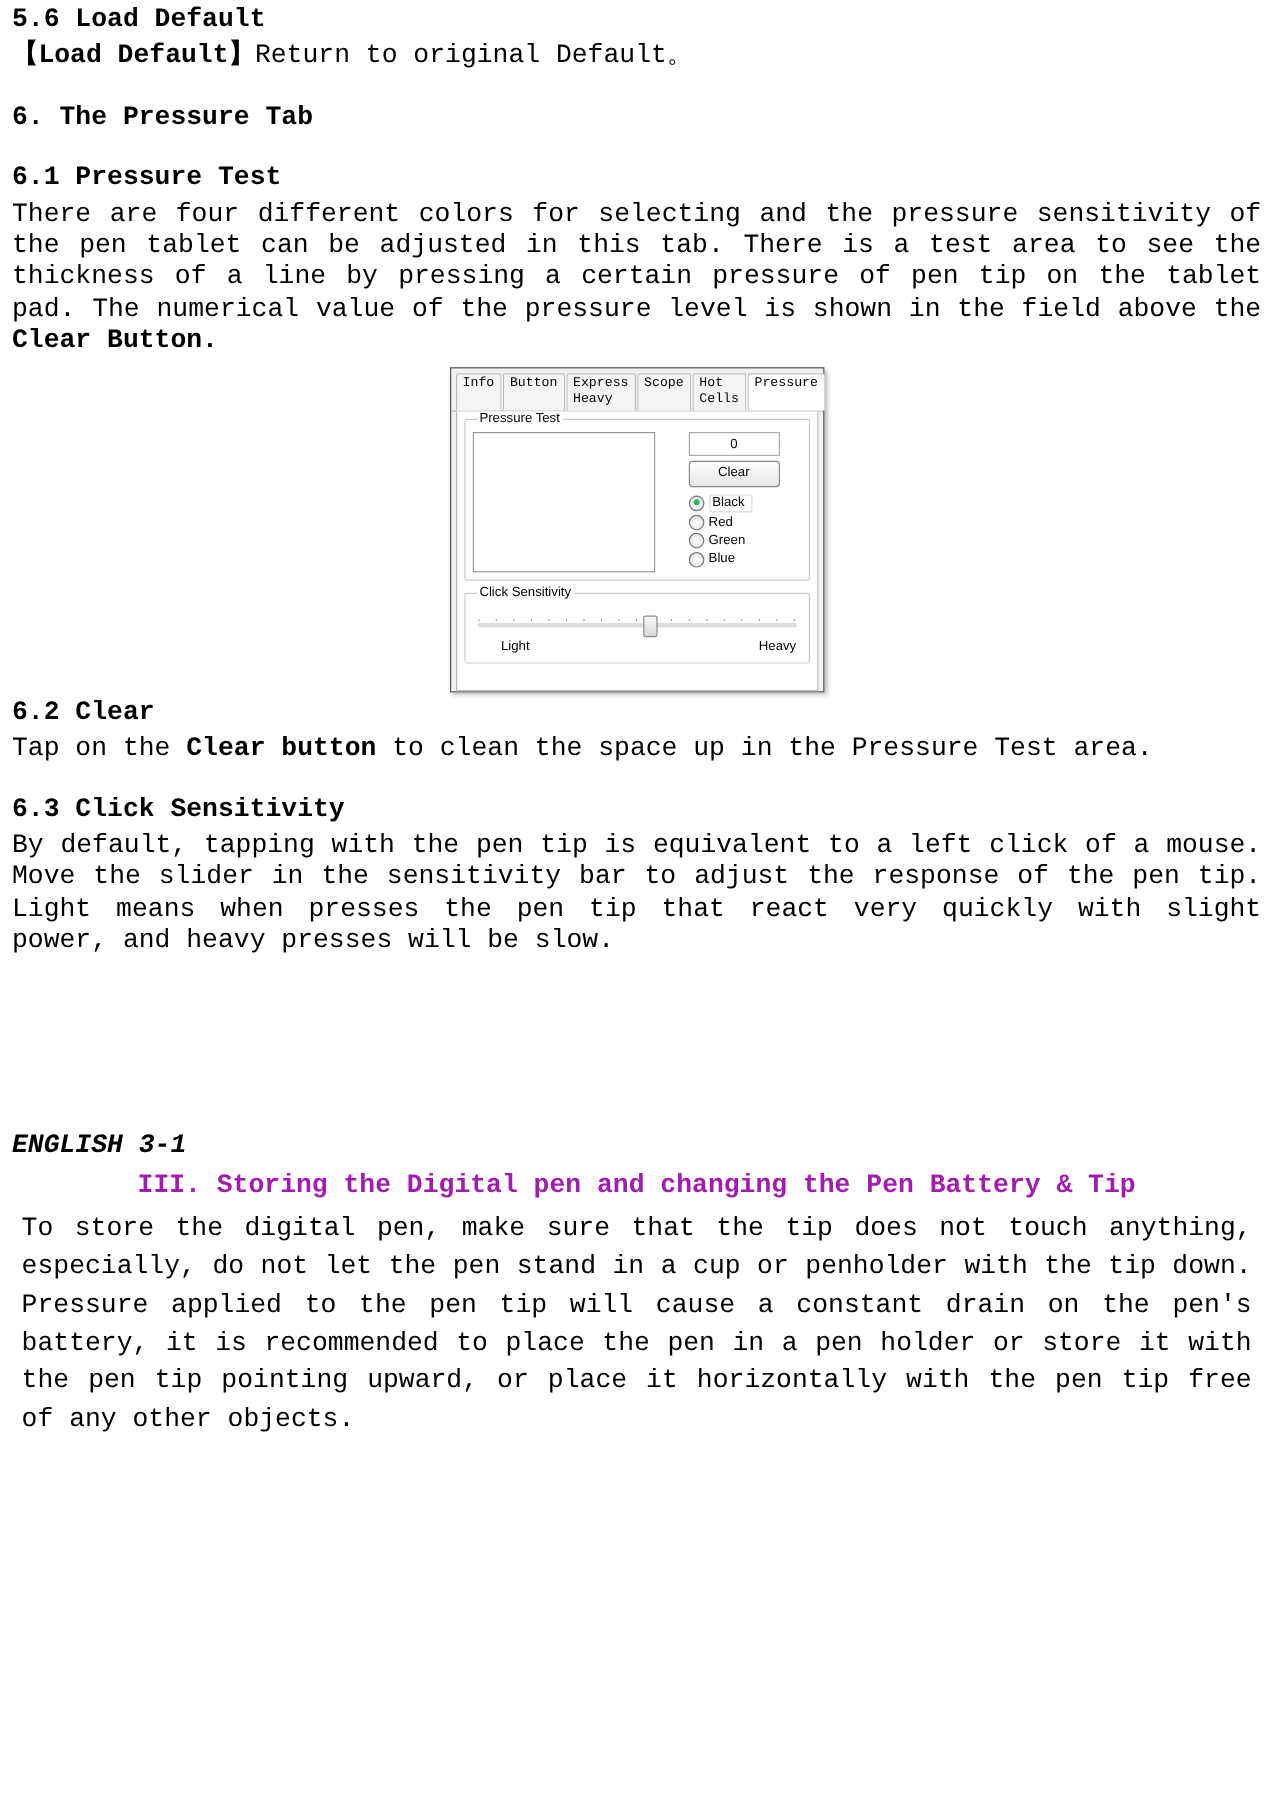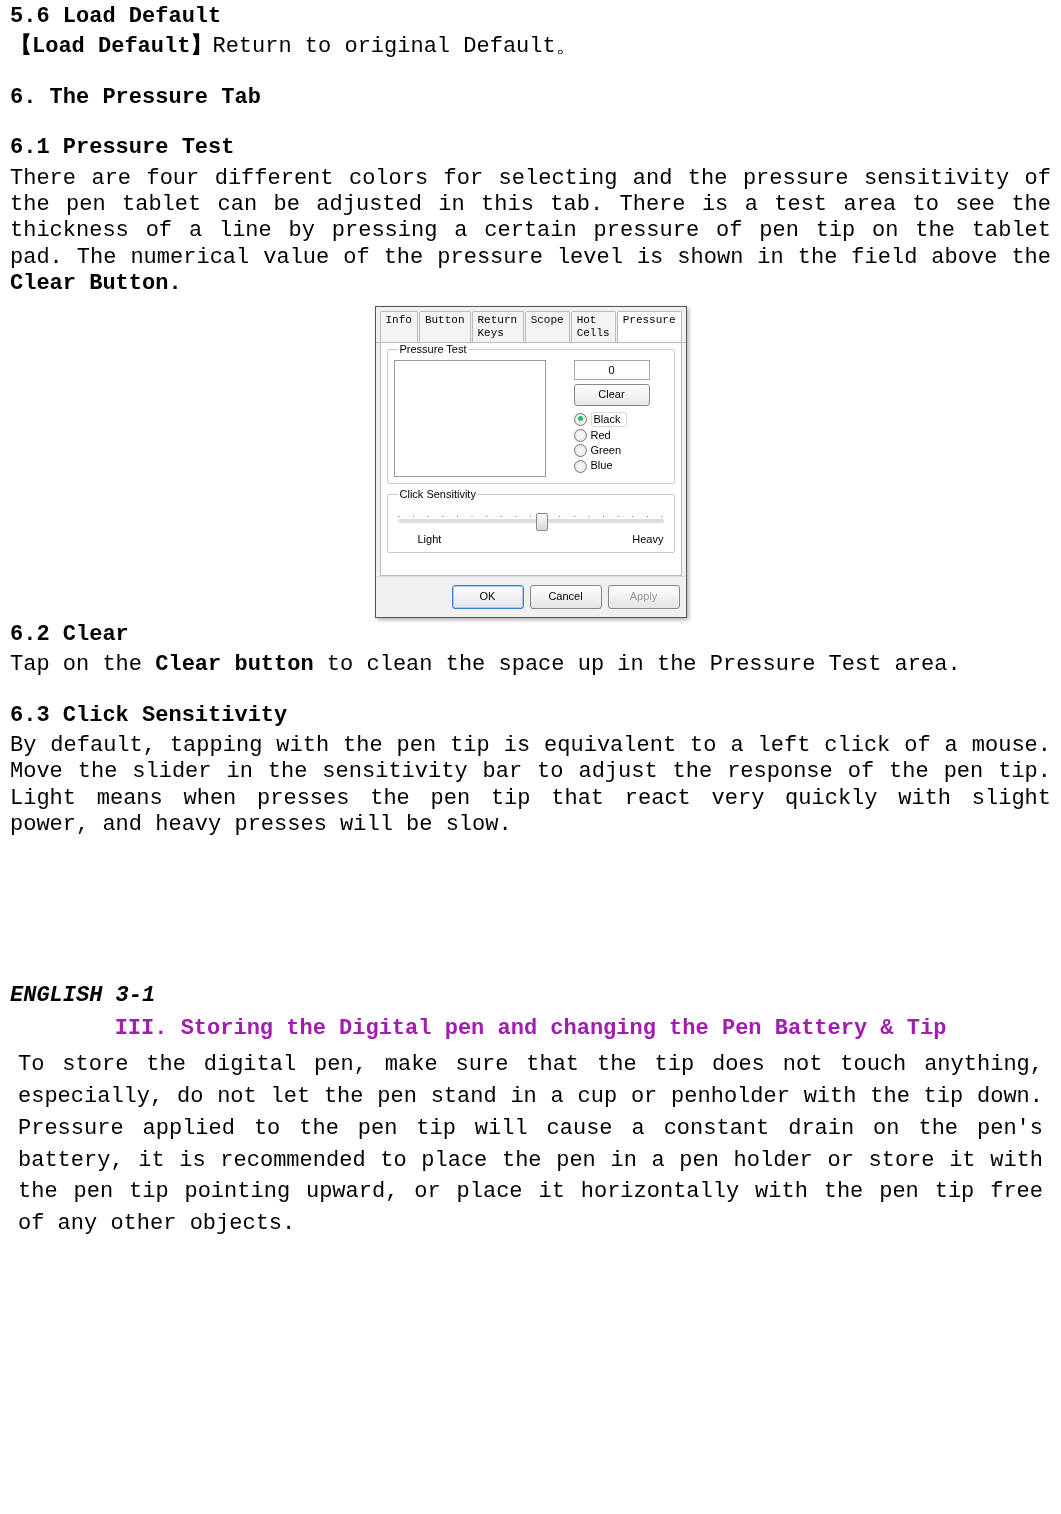--- a/index.html
+++ b/index.html
@@ -198,21 +198,21 @@
 <p class="bold">6.1 Pressure Test</p>
 <p class="justify">
   <span>There are four different colors for selecting and the pressure sensitivity of the pen tablet can be adjusted in this tab. There is a test area to see the thickness of a line by pressing a certain pressure of pen tip on the tablet pad. The numerical value of the pressure level is shown in the field above the </span><span class="bold">Clear Button.</span>
 </p>
 
 <div class="dialog-wrap">
   <div class="dialog">
     <div class="tabs-row">
       <div class="tab">Info</div>
       <div class="tab">Button</div>
-      <div class="tab">Return Keys</div>
+      <div class="tab">Express Heavy</div>
       <div class="tab">Scope</div>
       <div class="tab">Hot Cells</div>
       <div class="tab active">Pressure</div>
     </div>
     <div class="tab-body">
       <div class="group">
         <span class="group-label">Pressure Test</span>
         <div class="pt-flex">
           <div class="canvas-area"></div>
           <div class="right-col">
@@ -262,25 +262,20 @@
               <span>·</span>
           </div>
           <div class="slider-thumb"></div>
         </div>
         <div class="slider-labels">
           <span>Light</span>
           <span>Heavy</span>
         </div>
       </div>
     </div>
-    <div class="footer">
-      <div class="footer-btn primary">OK</div>
-      <div class="footer-btn">Cancel</div>
-      <div class="footer-btn disabled">Apply</div>
-    </div>
   </div>
 </div>
 
 <p class="bold">6.2 Clear</p>
 <p class="justify">
   <span>Tap on the </span><span class="bold">Clear button</span><span> to clean the space up in the Pressure Test area.</span>
 </p>
 
 <div class="section-gap"></div>
 

